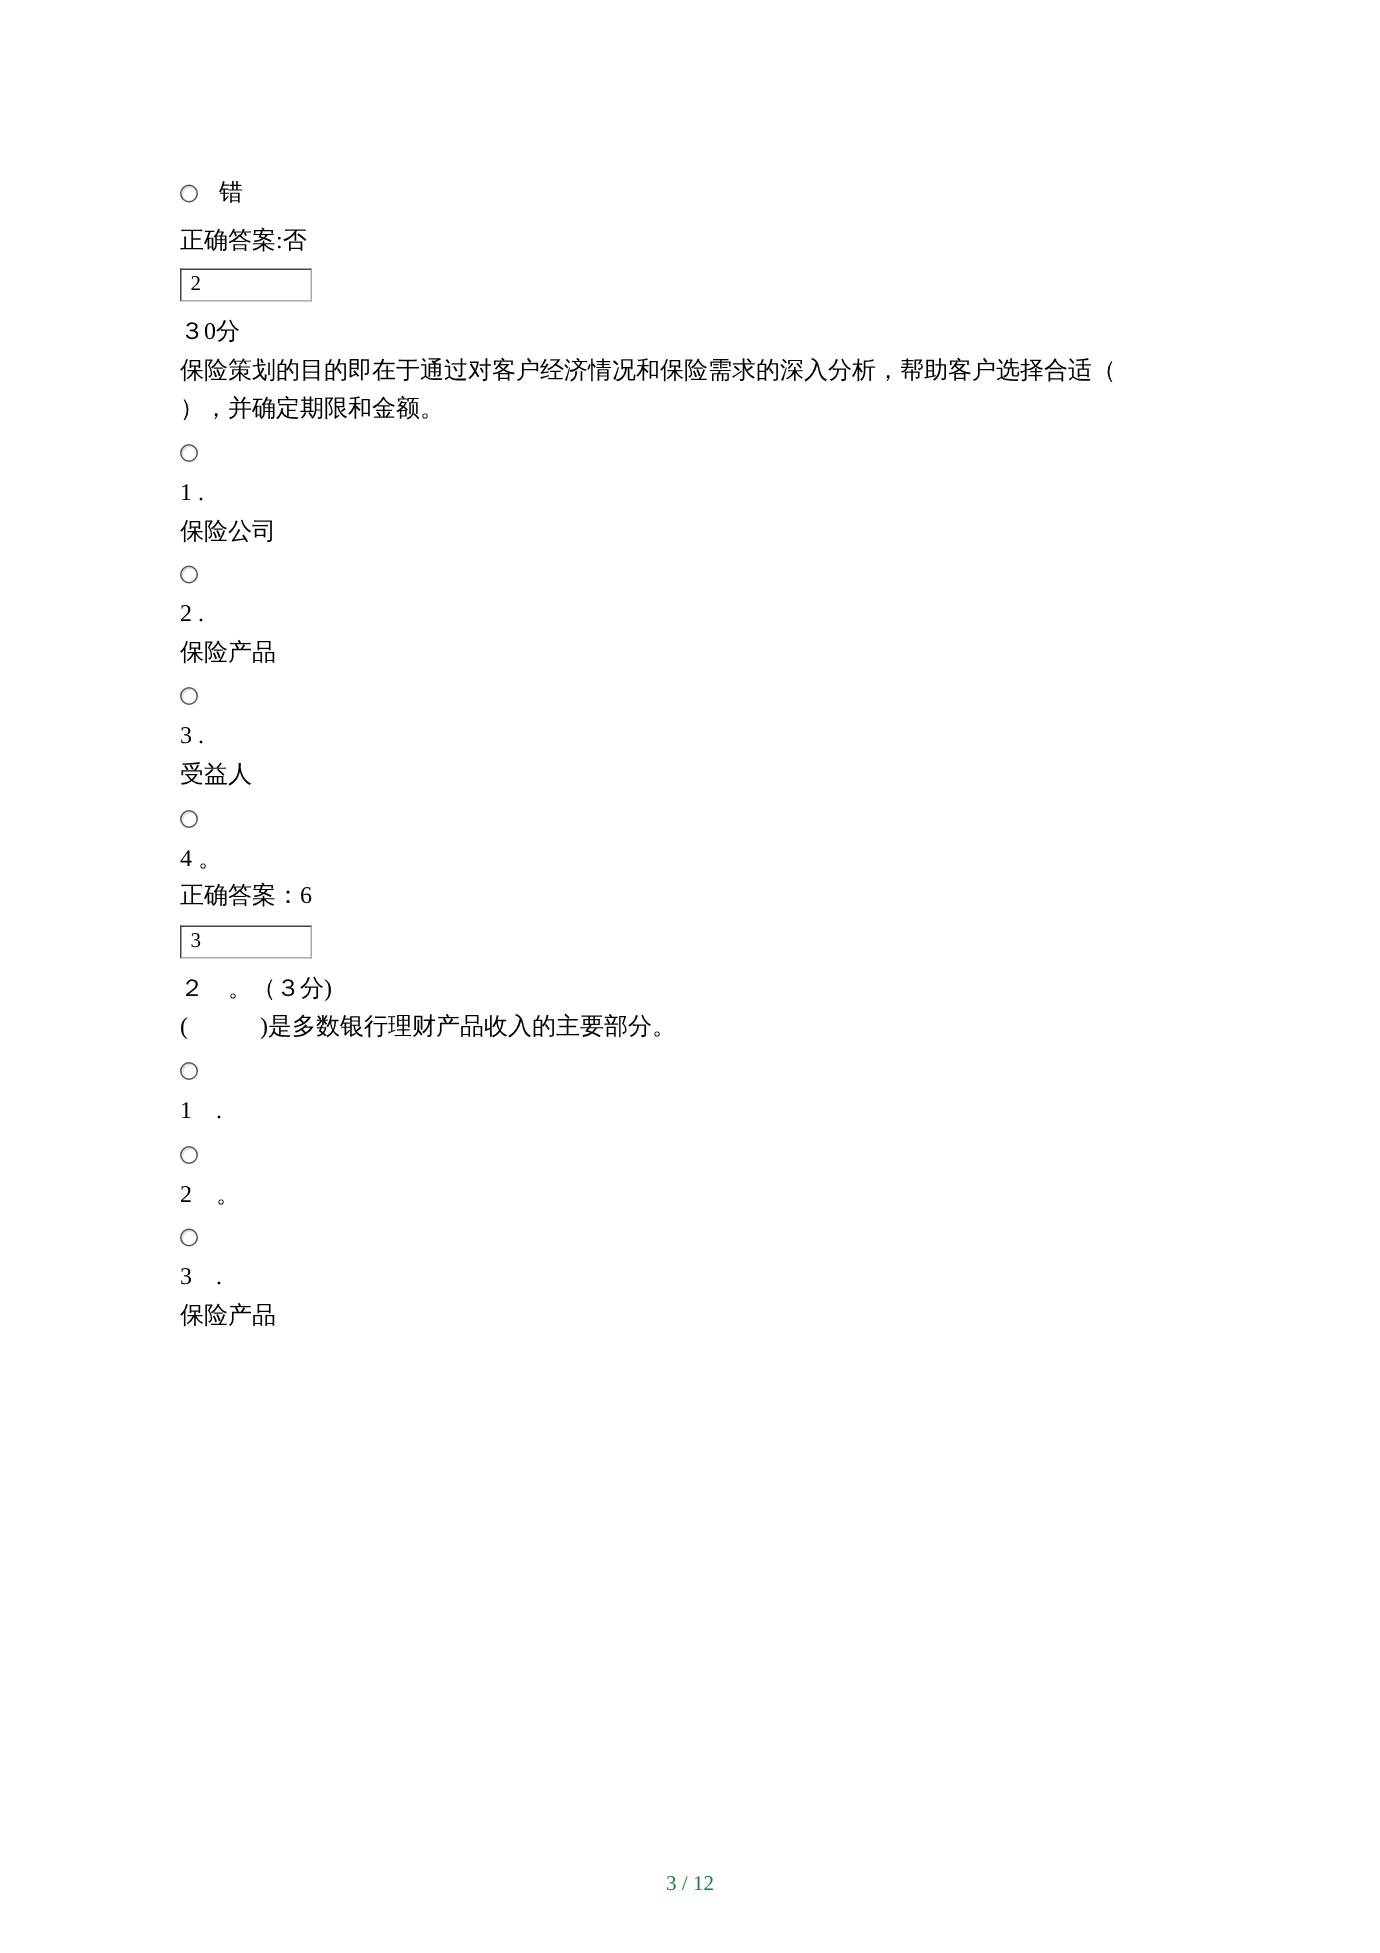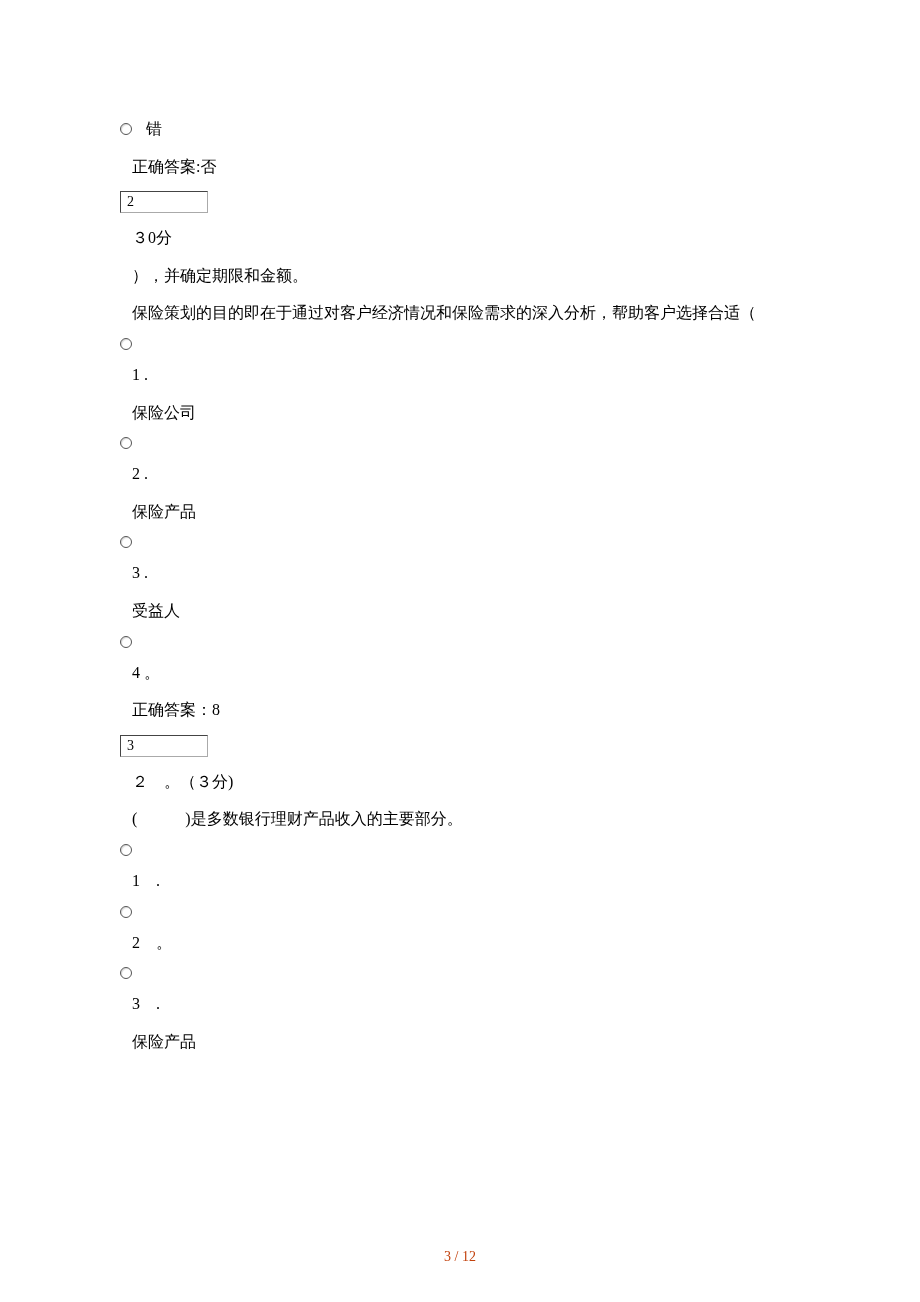--- a/index.html
+++ b/index.html
@@ -43,49 +43,49 @@
     border-bottom: 1px solid #aaa;
     width: 88px;
     height: 22px;
     padding: 2px 6px;
     font-size: 14px;
     line-height: 16px;
     font-family: inherit;
     margin: 6px 0 8px 0;
     color: #000;
   }
-  .line { margin: 12px; }
+  .line { margin: 0; }
   .footer {
     position: absolute;
     bottom: 34px;
     left: 0;
     right: 0;
     text-align: center;
     font-size: 14px;
-    color: #c2410c;
+    color: #15803d;
   }
 </style>
 </head>
 <body>
 
 <div class="page">
 
   <div class="radio-row">
     <span class="radio-circle"></span>
     <span>错</span>
   </div>
 
   <div class="line">正确答案:否</div>
 
   <div class="input-box">2</div>
 
   <div class="line">３0分</div>
 
+  <div class="line">保险策划的目的即在于通过对客户经济情况和保险需求的深入分析，帮助客户选择合适（</div>
   <div class="line">），并确定期限和金额。</div>
-  <div class="line">保险策划的目的即在于通过对客户经济情况和保险需求的深入分析，帮助客户选择合适（</div>
 
   <div class="radio-row radio-solo">
     <span class="radio-circle"></span>
   </div>
   <div class="line">1 .</div>
   <div class="line">保险公司</div>
 
   <div class="radio-row radio-solo">
     <span class="radio-circle"></span>
   </div>
@@ -96,21 +96,21 @@
     <span class="radio-circle"></span>
   </div>
   <div class="line">3 .</div>
   <div class="line">受益人</div>
 
   <div class="radio-row radio-solo">
     <span class="radio-circle"></span>
   </div>
   <div class="line">4 。</div>
 
-  <div class="line">正确答案：8</div>
+  <div class="line">正确答案：6</div>
 
   <div class="input-box">3</div>
 
   <div class="line">２　。（３分)</div>
   <div class="line">(　　　)是多数银行理财产品收入的主要部分。</div>
 
   <div class="radio-row radio-solo">
     <span class="radio-circle"></span>
   </div>
   <div class="line">1　.</div>

